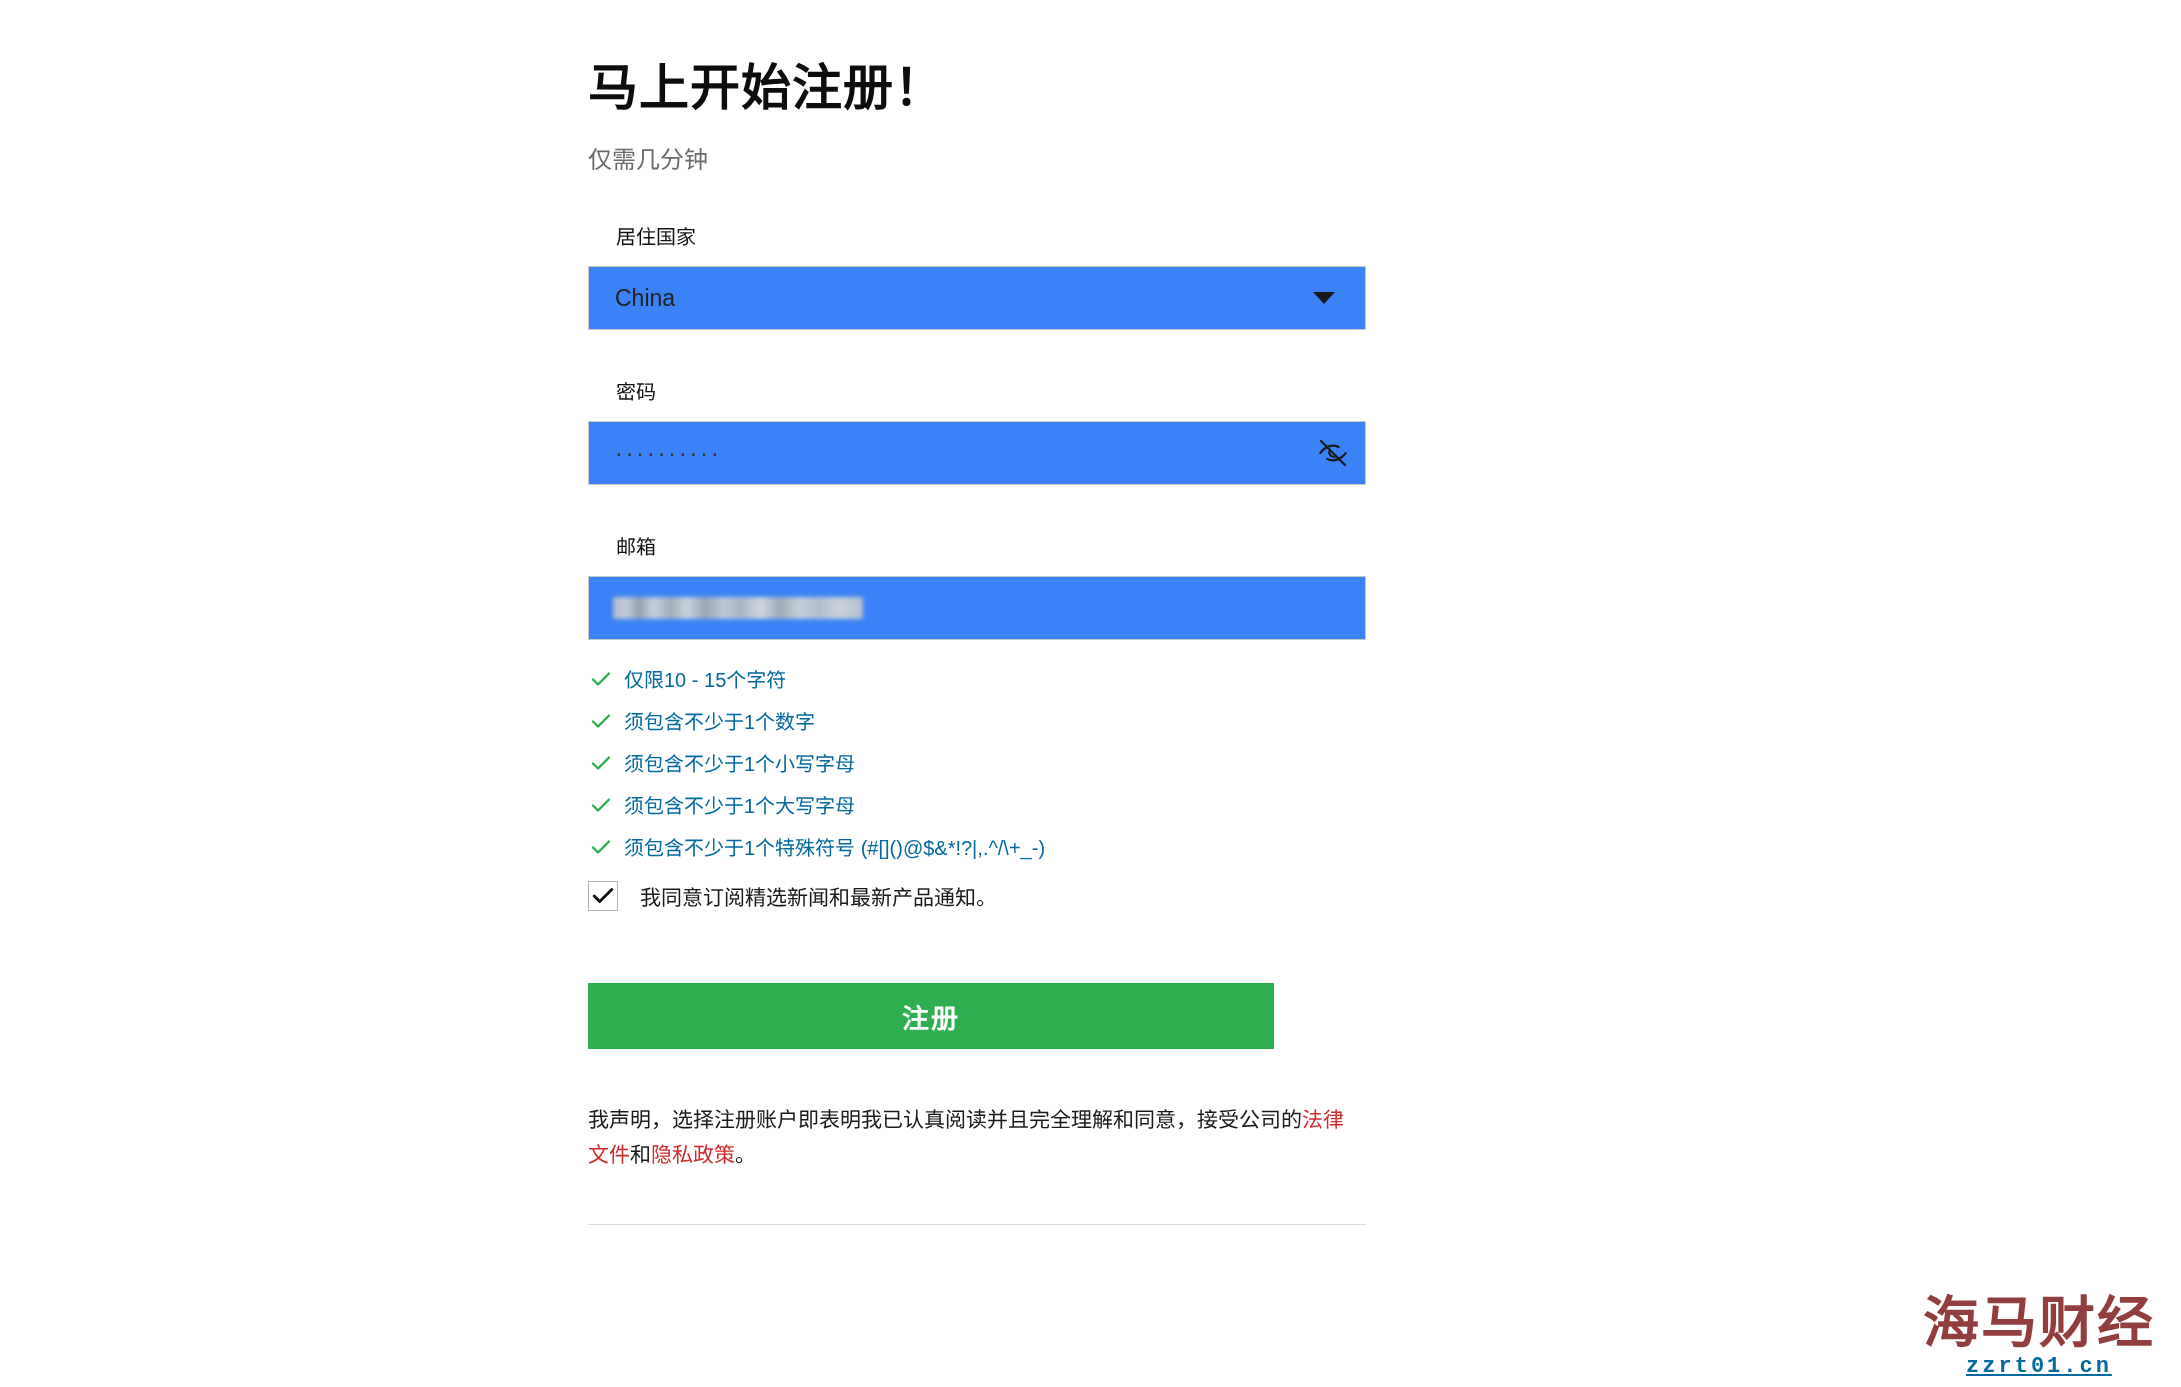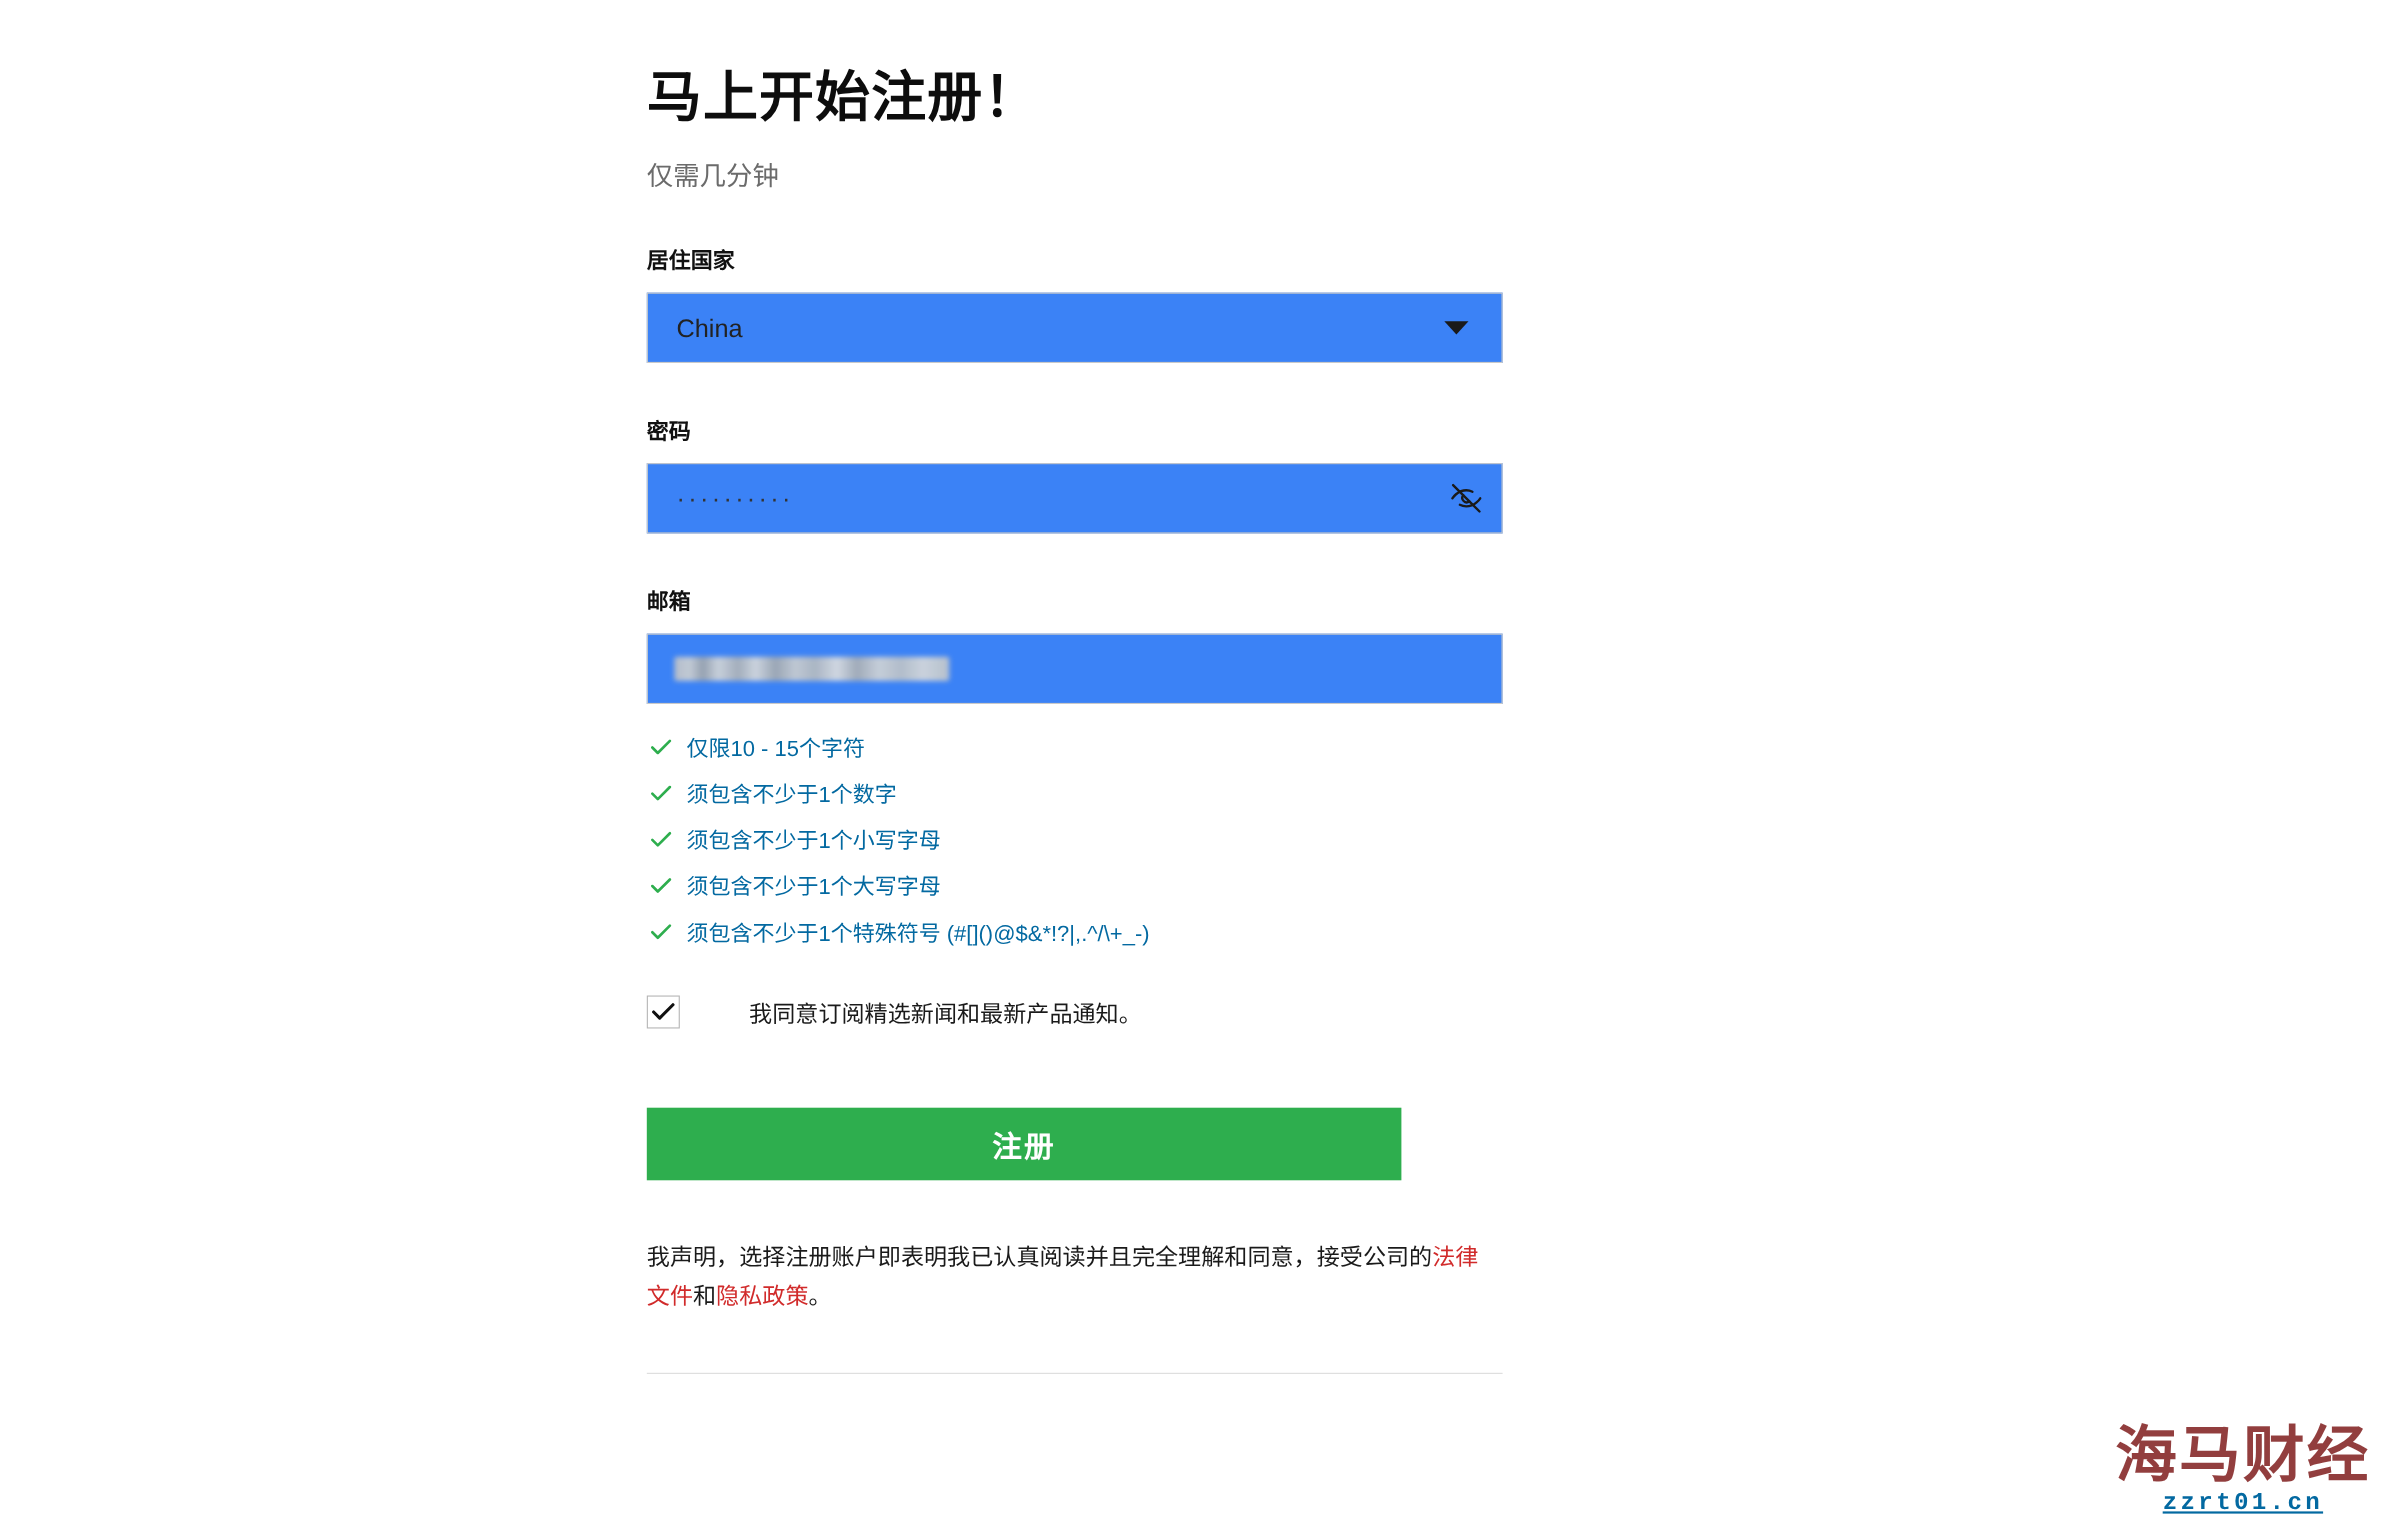--- a/index.html
+++ b/index.html
@@ -46,23 +46,24 @@
     margin-top: 22px;
     font-weight: normal;
   }
 
   .field-group {
     margin-top: 46px;
   }
 
   .field-label {
     font-size: 20px;
-    font-weight: bold;
+    font-weight: normal;
     color: #111111;
     margin-bottom: 16px;
+    margin-left: 28px;
   }
 
   .input-box {
     position: relative;
     width: 778px;
     height: 64px;
     border: 1px solid #c9c9c9;
     background: #3b82f6;
     box-sizing: border-box;
     display: flex;
@@ -135,24 +136,23 @@
   }
   .rule .check {
     width: 26px;
     margin-right: 10px;
     display: inline-flex;
     align-items: center;
     justify-content: center;
   }
 
   .consent {
-    margin-top: 44px;
-    display: flex;
-    align-items: center;
-    gap: 41px;
+    margin-top: 20px;
+    display: flex;
+    align-items: center;
   }
   .checkbox {
     width: 30px;
     height: 30px;
     border: 1px solid #b5b5b5;
     background: #fff;
     display: flex;
     align-items: center;
     justify-content: center;
     box-sizing: border-box;

